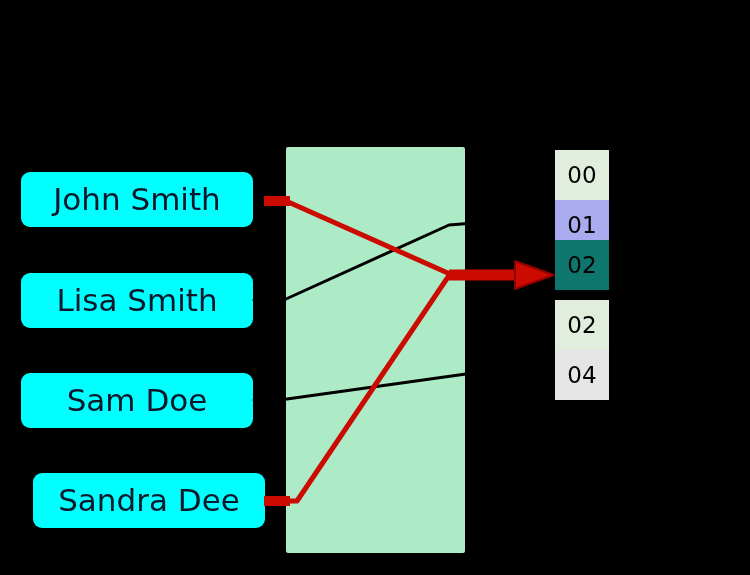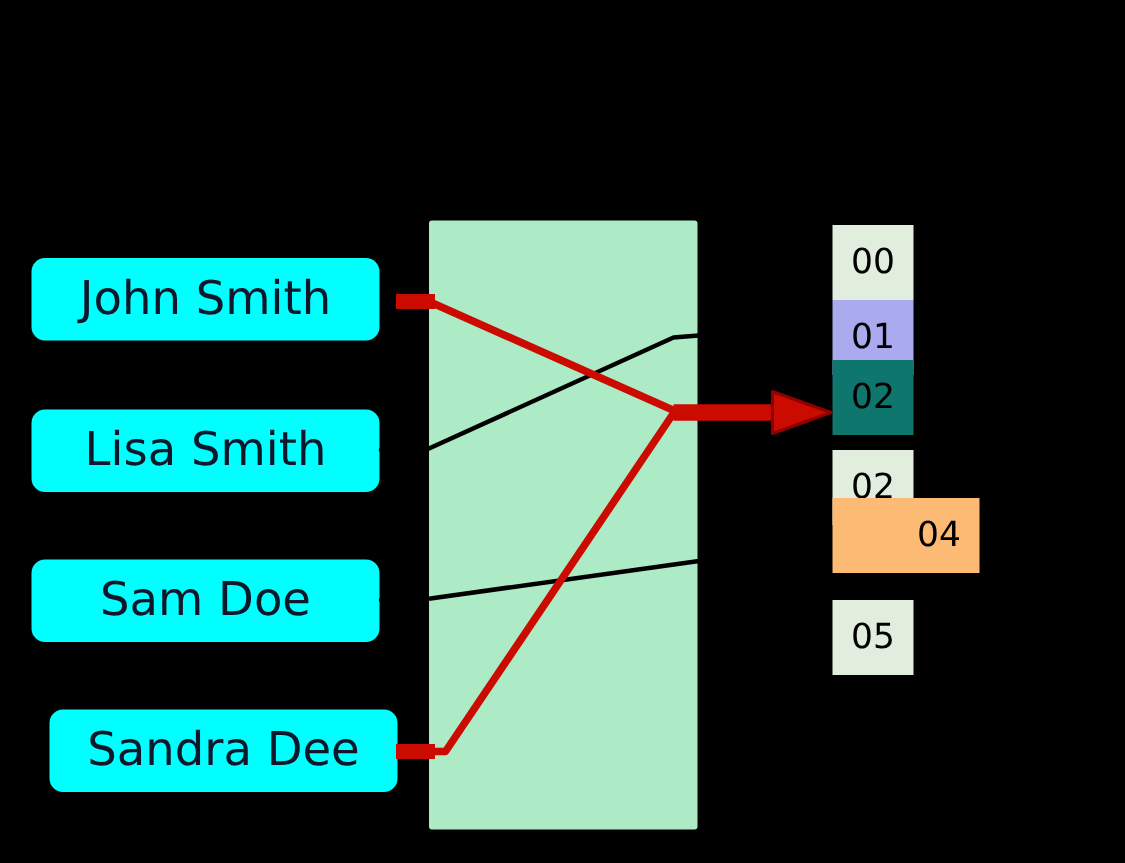--- a/index.html
+++ b/index.html
@@ -40,25 +40,22 @@
   </div>
   <div class="bucket" style="top: 200px; background: rgb(170, 170, 238);">
     <span>01</span>
   </div>
   <div class="bucket" style="top: 240px; background: #0f766e;">
     <span>02</span>
   </div>
   <div class="bucket" style="top: 300px; background: rgb(225, 238, 222);">
     <span>02</span>
   </div>
-  <div class="bucket" style="top: 332px; background: #fdba74; padding-left: 44px;">
+  <div class="bucket" style="top: 350px; background: #e5e5e5;">
     <span>04</span>
-  </div>
-  <div class="bucket" style="top: 400px; background: rgb(225, 238, 222);">
-    <span>05</span>
   </div>
 
   <svg class="connector-svg" viewBox="0 0 750 575" xmlns="http://www.w3.org/2000/svg">
 
     <polyline points="254,300 286,299 449,225 474,223" fill="none" stroke-width="3" stroke-linejoin="round" stroke-linecap="round" style="stroke: rgb(0, 0, 0);"></polyline>
     <polyline points="254,400 287,399 466,374 477,373" fill="none" stroke-width="3" stroke-linejoin="round" stroke-linecap="round" style="stroke: rgb(0, 0, 0);"></polyline>
 
     <line x1="264" y1="201" x2="290" y2="201" stroke-width="10" style="stroke: rgb(203, 10, 0);"></line>
     <line x1="286" y1="201" x2="450" y2="274" stroke-width="5" stroke-linecap="round" style="stroke: rgb(203, 10, 0);"></line>
 

